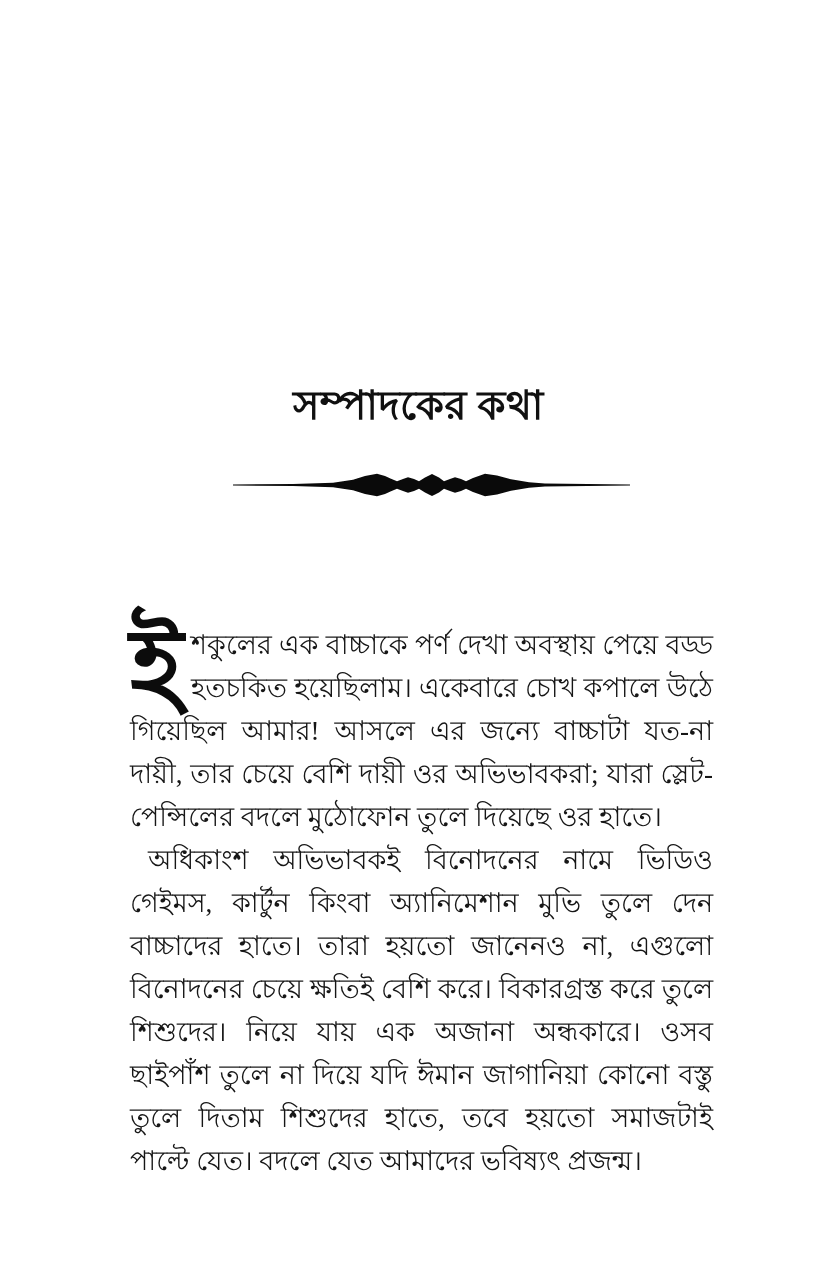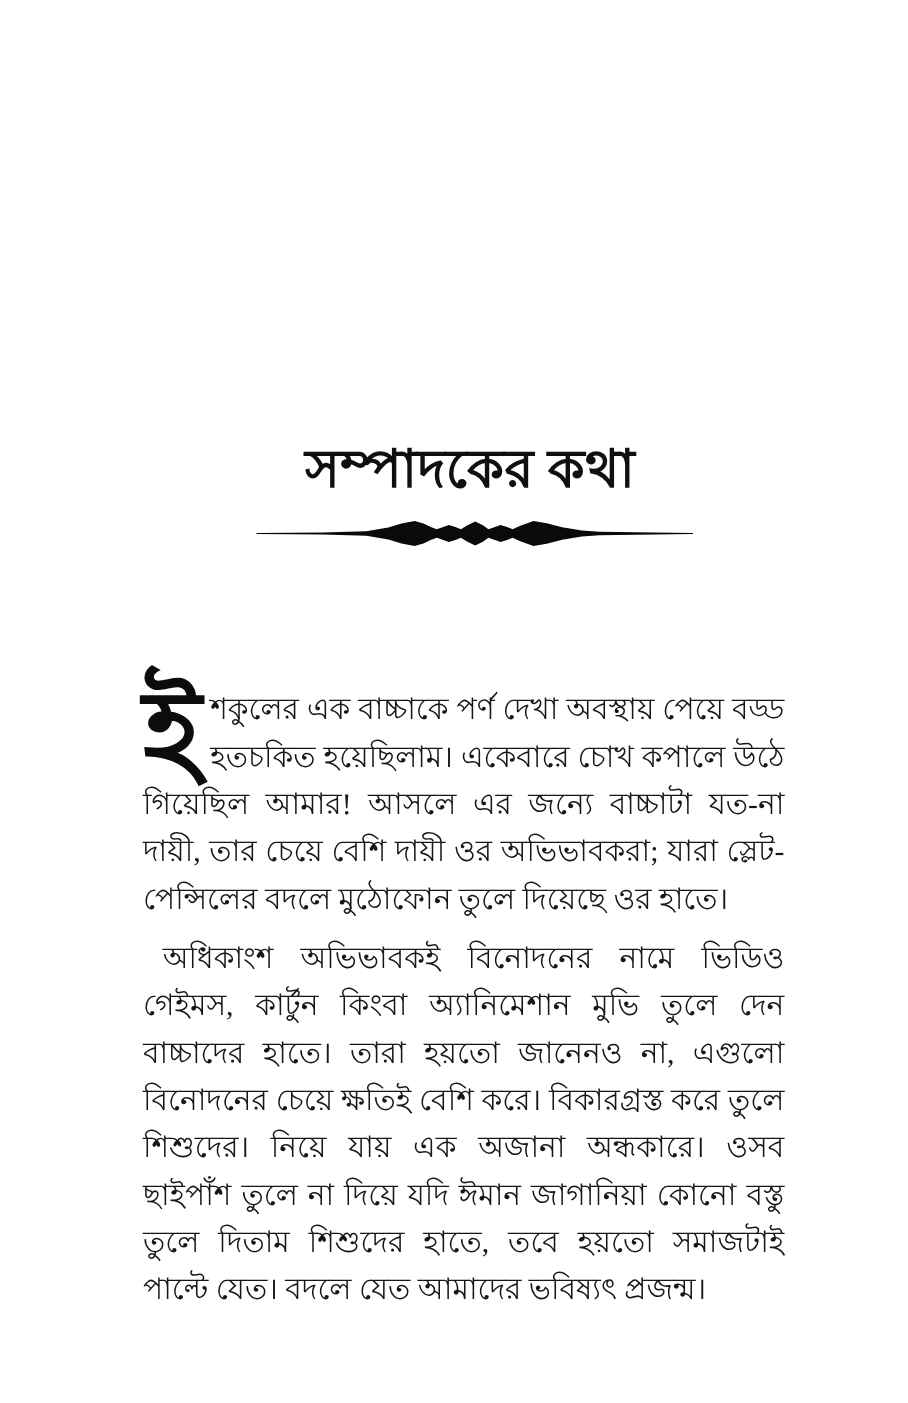--- a/index.html
+++ b/index.html
@@ -11,29 +11,28 @@
     position: relative;
     overflow: hidden;
   }
   .page {
     position: absolute;
     inset: 0;
   }
   .page-title {
     position: absolute;
     top: 383px;
-    left: 136px;
+    left: 127px;
     width: 583px;
     text-align: center;
-    font-size: 48px;
+    font-size: 40px;
     font-weight: 600;
     letter-spacing: 0.5px;
     color: #101010;
     line-height: 1.15;
-    margin-top: 17px;
   }
   .divider-wrap {
     position: absolute;
     top: 470px;
     left: 233px;
     width: 397px;
     height: 30px;
   }
   .divider-wrap svg { display: block; width: 100%; height: 100%; }
   .body-text {
@@ -49,21 +48,20 @@
   .drop-cap {
     float: left;
     font-size: 102px;
     line-height: 82px;
     font-weight: 700;
     padding-right: 8px;
     padding-top: 2px;
     color: #0c0c0c;
   }
   .para-2 {
-    margin-top: 11px;
     text-indent: 18px;
   }
 </style>
 </head>
 <body>
 
 <div class="page">
 
   <h1 class="page-title">সম্পাদকের কথা</h1>
 

